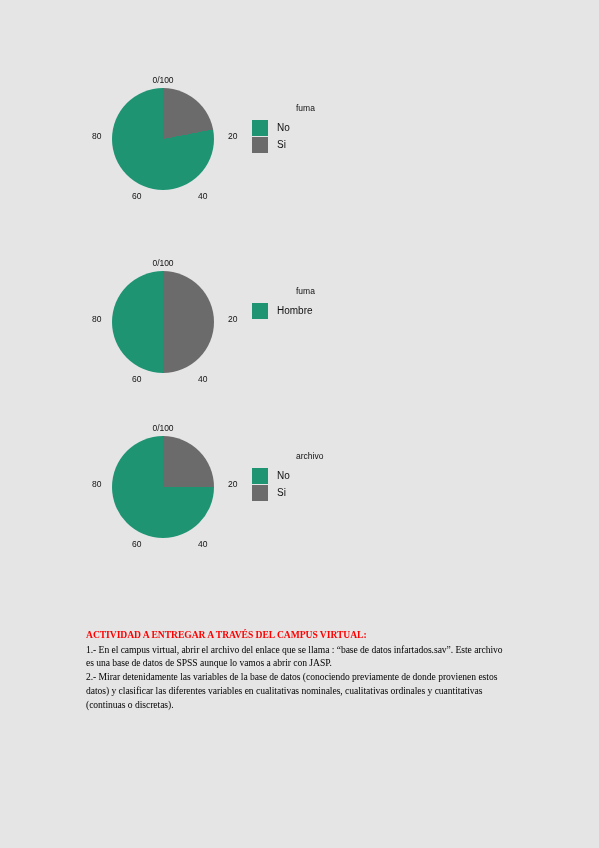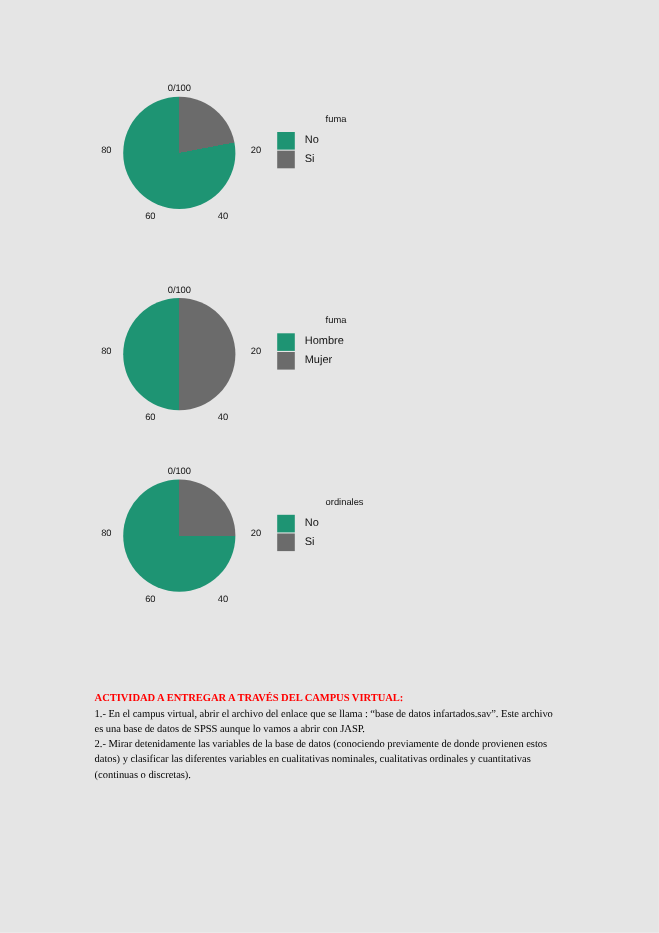--- a/index.html
+++ b/index.html
@@ -165,40 +165,36 @@
         <span class="tick tick-lr">40</span>
         <span class="tick tick-ll">60</span>
         <span class="tick tick-left">80</span>
       </div>
       <div class="legend">
         <div class="legend-title">fuma</div>
         <div class="legend-row">
           <span class="legend-swatch" style="background: rgb(30, 148, 115);"></span>
           <span class="legend-label">Hombre</span>
         </div>
-        <div class="legend-row">
-          <span class="legend-swatch" style="background: rgb(107, 107, 107);"></span>
-          <span class="legend-label">Mujer</span>
-        </div>
       </div>
     </div>
   </div>
 
   <div class="chart-block" id="chart-block-2">
     <div class="chart-area">
       <div class="pie-wrap">
         <div class="pie" style="background: conic-gradient(rgb(107, 107, 107) 0deg, rgb(107, 107, 107) 90deg, rgb(30, 148, 115) 90deg, rgb(30, 148, 115) 360deg);"></div>
         <span class="tick tick-top">0/100</span>
         <span class="tick tick-right">20</span>
         <span class="tick tick-lr">40</span>
         <span class="tick tick-ll">60</span>
         <span class="tick tick-left">80</span>
       </div>
       <div class="legend">
-        <div class="legend-title">ordinales</div>
+        <div class="legend-title">archivo</div>
         <div class="legend-row">
           <span class="legend-swatch" style="background: rgb(30, 148, 115);"></span>
           <span class="legend-label">No</span>
         </div>
         <div class="legend-row">
           <span class="legend-swatch" style="background: rgb(107, 107, 107);"></span>
           <span class="legend-label">Si</span>
         </div>
       </div>
     </div>

